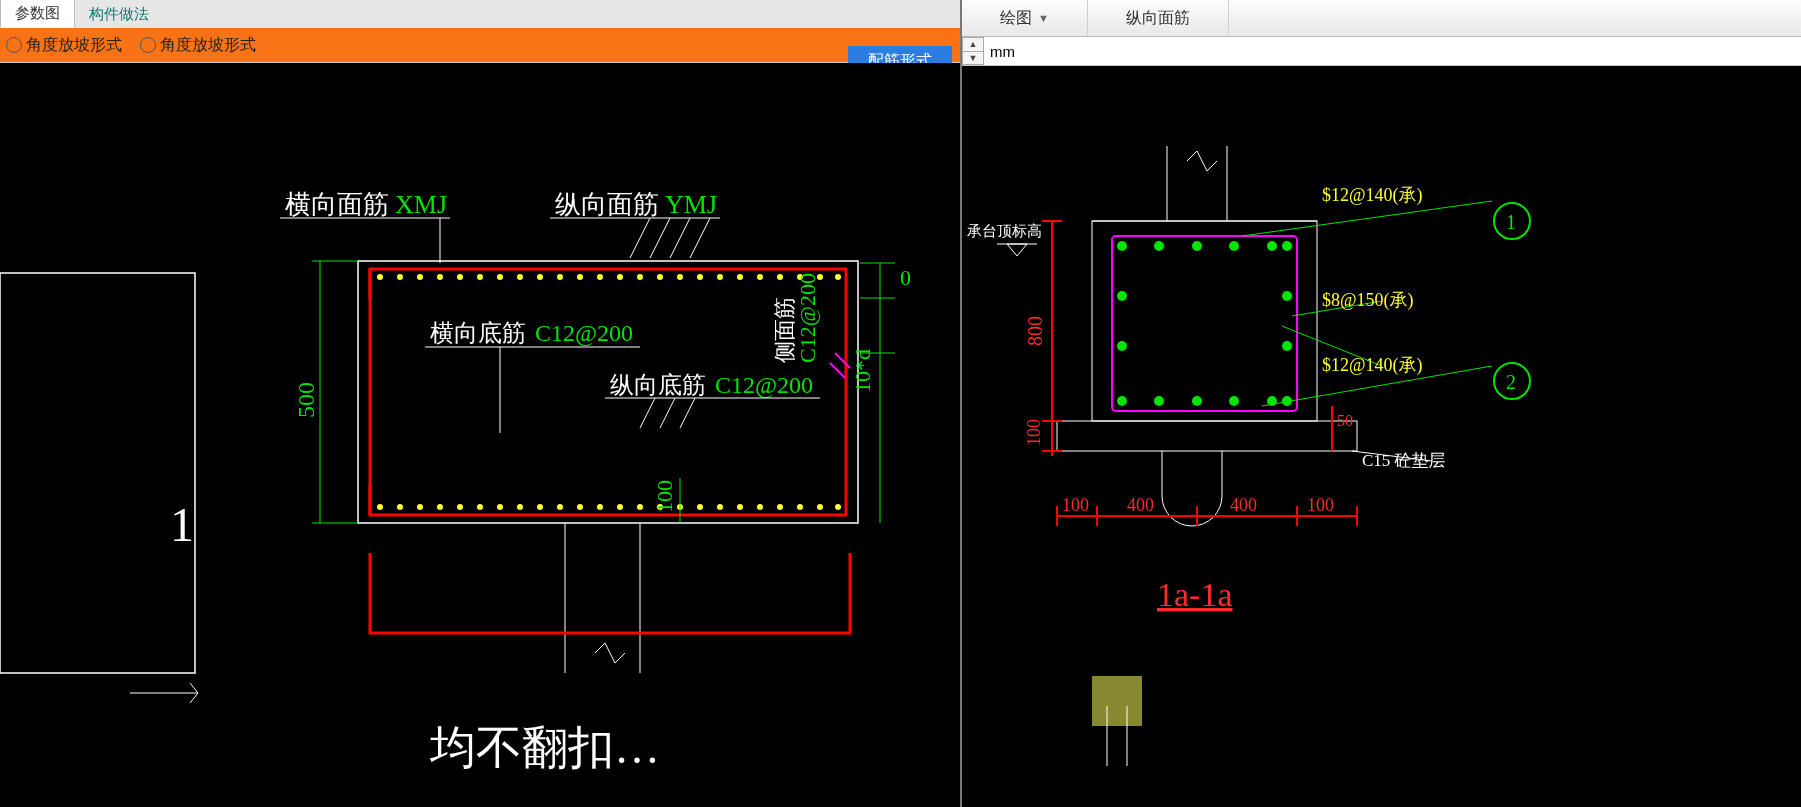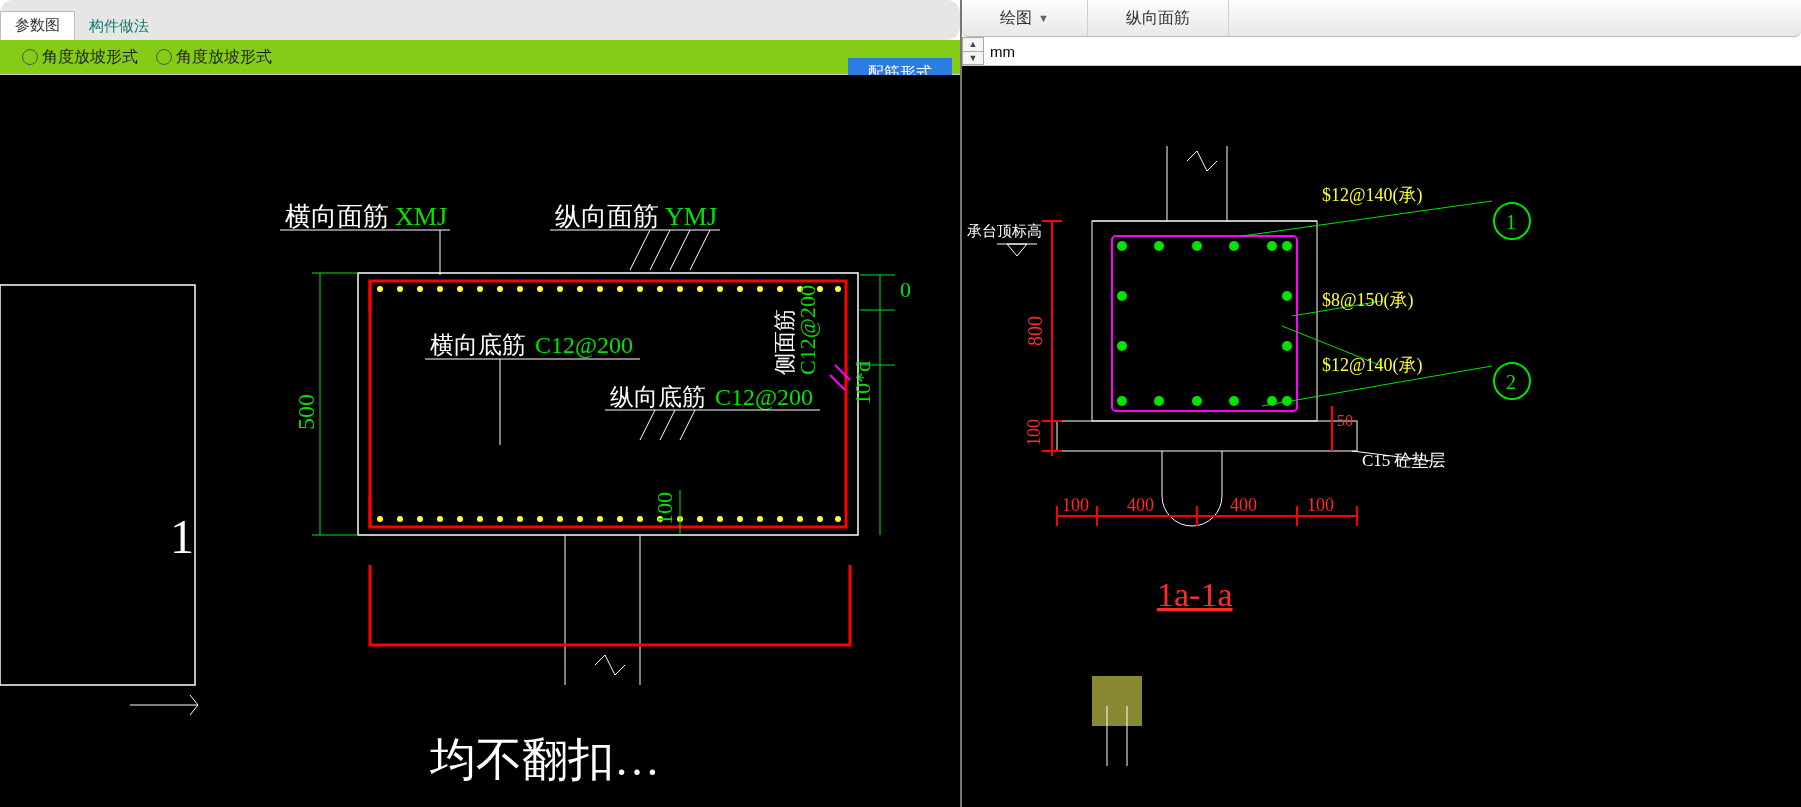--- a/index.html
+++ b/index.html
@@ -1,27 +1,27 @@
 <!DOCTYPE html>
 <html><head>
 <meta charset="utf-8">
 <style>
   html,body{margin:0;padding:0;background:#fff;font-family:"Microsoft YaHei",Arial,sans-serif;width:1801px;height:807px;overflow:hidden;}
   .wrap{display:flex;width:100%;height:100%;}
   .left{width:960px;display:flex;flex-direction:column;border-right:2px solid #777;}
   .right{flex:1;display:flex;flex-direction:column;}
-  .tabbar{height:40px;background:#e6e6e6;display:flex;align-items:flex-end;font-size:15px;border-radius:13px;}
+  .tabbar{height:28px;background:#e6e6e6;display:flex;align-items:flex-end;font-size:15px;}
   .tab{padding:4px 14px;color:#0f766e;cursor:pointer;}
   .tab.active{background:#fff;color:#333;border:1px solid #bbb;border-bottom:1px solid #fff;}
-  .optrow{height:34px;background:#84cc16;border-bottom:1px solid #ccc;display:flex;align-items:center;font-size:16px;color:#222;padding:0 22px;position:relative;}
+  .optrow{height:34px;background:#f97316;border-bottom:1px solid #ccc;display:flex;align-items:center;font-size:16px;color:#222;padding:0 6px;position:relative;}
   .radio{display:inline-flex;align-items:center;margin-right:18px;cursor:pointer;}
   .radio .dot{width:14px;height:14px;border:1.5px solid #555;border-radius:50%;margin-right:4px;}
   .btn-blue{position:absolute;right:8px;top:18px;background:#2a7de1;color:#fff;border:none;padding:5px 20px;font-size:16px;cursor:pointer;}
   .left-canvas{flex:1;background:#000;position:relative;overflow:hidden;}
-  .right-toolbar{height:36px;background:linear-gradient(#fdfdfd,#e8e8e8);border-bottom:1px solid #bbb;display:flex;align-items:center;font-size:16px;color:#333;border-radius:6px;}
+  .right-toolbar{height:36px;background:linear-gradient(#fdfdfd,#e8e8e8);border-bottom:1px solid #bbb;display:flex;align-items:center;font-size:16px;color:#333;}
   .rbtn{flex:0 0 auto;padding:0 38px;height:36px;display:flex;align-items:center;cursor:pointer;border-right:1px solid #d0d0d0;}
   .rbtn .ddn{margin-left:6px;font-size:11px;color:#666;}
   .unitrow{height:28px;display:flex;align-items:center;border-bottom:1px solid #ccc;font-size:15px;}
   .spin{width:20px;height:26px;border:1px solid #aaa;display:flex;flex-direction:column;margin-right:6px;background:#f4f4f4;}
   .spin div{flex:1;display:flex;align-items:center;justify-content:center;font-size:9px;color:#444;cursor:pointer;}
   .spin div:first-child{border-bottom:1px solid #aaa;}
   .right-canvas{flex:1;background:#000;position:relative;overflow:hidden;}
   svg{position:absolute;top:0;left:0;}
   svg text{font-family:"SimSun","Microsoft YaHei",serif;}
   svg .tw{fill:#fff;}

